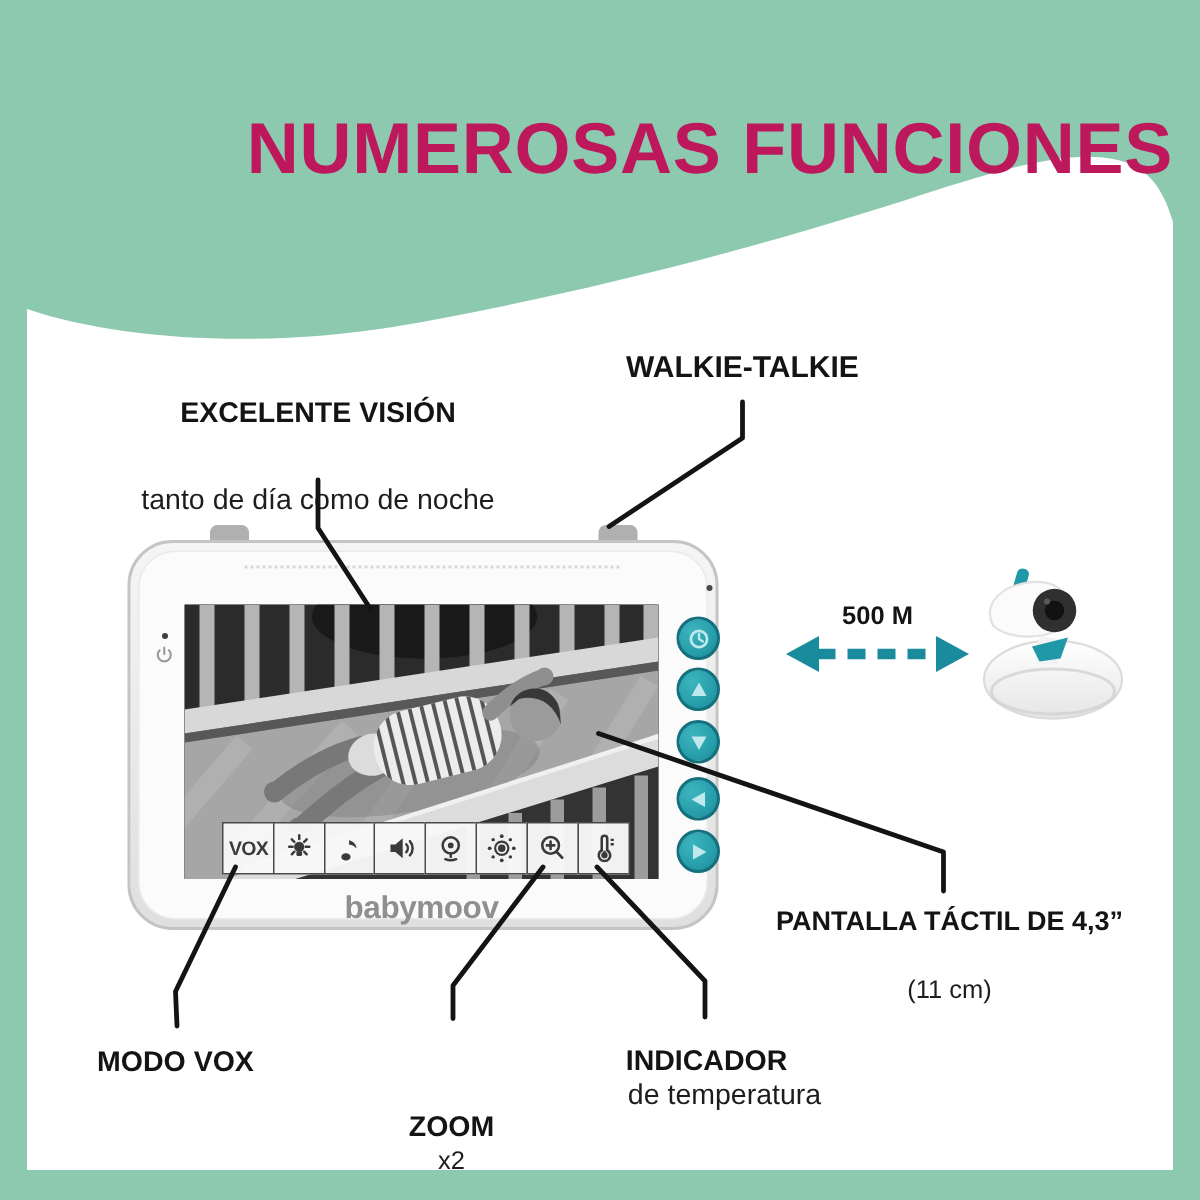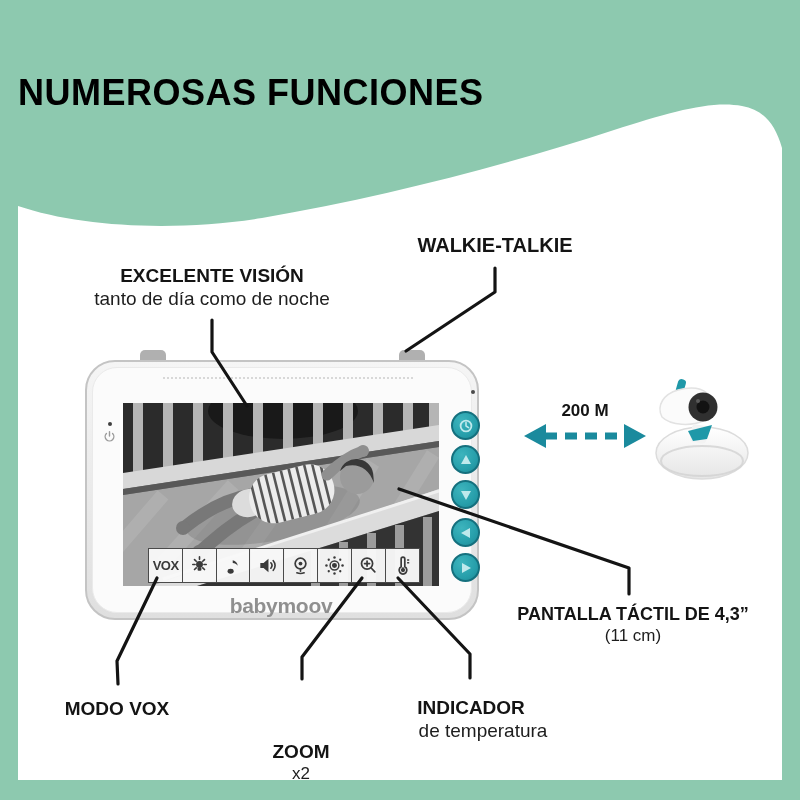--- a/index.html
+++ b/index.html
@@ -5,35 +5,35 @@
   html,body{margin:0;padding:0;}
   body{
     width:800px;height:800px;position:relative;overflow:hidden;
     background:#8dc9af;
     font-family:"Liberation Sans", sans-serif;
     color:#141414;
   }
   .panel{position:absolute;left:18px;top:0;width:764px;height:780px;background:#ffffff;}
   .header-wave{position:absolute;left:0;top:0;width:764px;height:240px;display:block;}
   .main-title{
-    position:absolute;left:0;top:72px;width:764px;text-align:left;
-    color:#000000;font-size:36px;font-weight:800;letter-spacing:0.5px;white-space:nowrap;
+    position:absolute;left:0;top:72px;width:764px;text-align:right;
+    color:#be185d;font-size:48px;font-weight:800;letter-spacing:0.5px;white-space:nowrap;
   }
   
   .lbl{position:absolute;transform:translateX(-50%);text-align:center;white-space:nowrap;}
   .lbl .t{font-weight:800;color:#141414;}
   .lbl .s{font-weight:400;color:#1d1d1d;}
   #lbl-vision{left:212px;top:264px;}
   #lbl-vision .t{font-size:19px;line-height:23px;text-align:center;}
-  #lbl-vision .s{font-size:19px;line-height:23px;}
+  #lbl-vision .s{font-size:19px;line-height:23px;margin-top:35px;}
   #lbl-walkie{left:495px;top:234px;font-size:20px;}
   #lbl-range{left:585px;top:401px;font-size:17px;}
   #lbl-touch{left:633px;top:603px;}
   #lbl-touch .t{font-size:18px;line-height:22px;}
-  #lbl-touch .s{font-size:17px;line-height:21px;}
+  #lbl-touch .s{font-size:17px;line-height:21px;margin-top:24px;}
   #lbl-vox{left:117px;top:698px;font-size:19px;text-align:center;}
   #lbl-zoom{left:301px;top:696px;margin-top:44px;}
   #lbl-zoom .t{font-size:19px;line-height:23px;}
   #lbl-zoom .s{font-size:17px;line-height:21px;}
   #lbl-temp{left:471px;top:696px;}
   #lbl-temp .t{font-size:19px;line-height:23px;}
   #lbl-temp .s{font-size:19px;line-height:23px;margin-left:24px;}
 
   
   .tab{position:absolute;width:26px;height:13px;background:#b0b0b0;border-radius:5px 5px 0 0;}
@@ -295,21 +295,21 @@
   <circle cx="55" cy="32" r="14.5" fill="#303030"></circle>
   <circle cx="55" cy="32" r="6.5" fill="#121212"></circle>
   <circle cx="50" cy="26" r="2" fill="#5a5a5a"></circle>
 </svg>
 
 <div class="lbl" id="lbl-vision">
   <div class="t">EXCELENTE VISIÓN</div>
   <div class="s">tanto de día como de noche</div>
 </div>
 <div class="lbl t" id="lbl-walkie" style="font-weight:800">WALKIE-TALKIE</div>
-<div class="lbl t" id="lbl-range" style="font-weight:800">200 M</div>
+<div class="lbl t" id="lbl-range" style="font-weight:800">500 M</div>
 <div class="lbl" id="lbl-touch">
   <div class="t">PANTALLA TÁCTIL DE 4,3”</div>
   <div class="s">(11 cm)</div>
 </div>
 <div class="lbl t" id="lbl-vox" style="font-weight:800">MODO VOX</div>
 <div class="lbl" id="lbl-zoom">
   <div class="t">ZOOM</div>
   <div class="s">x2</div>
 </div>
 <div class="lbl" id="lbl-temp">

